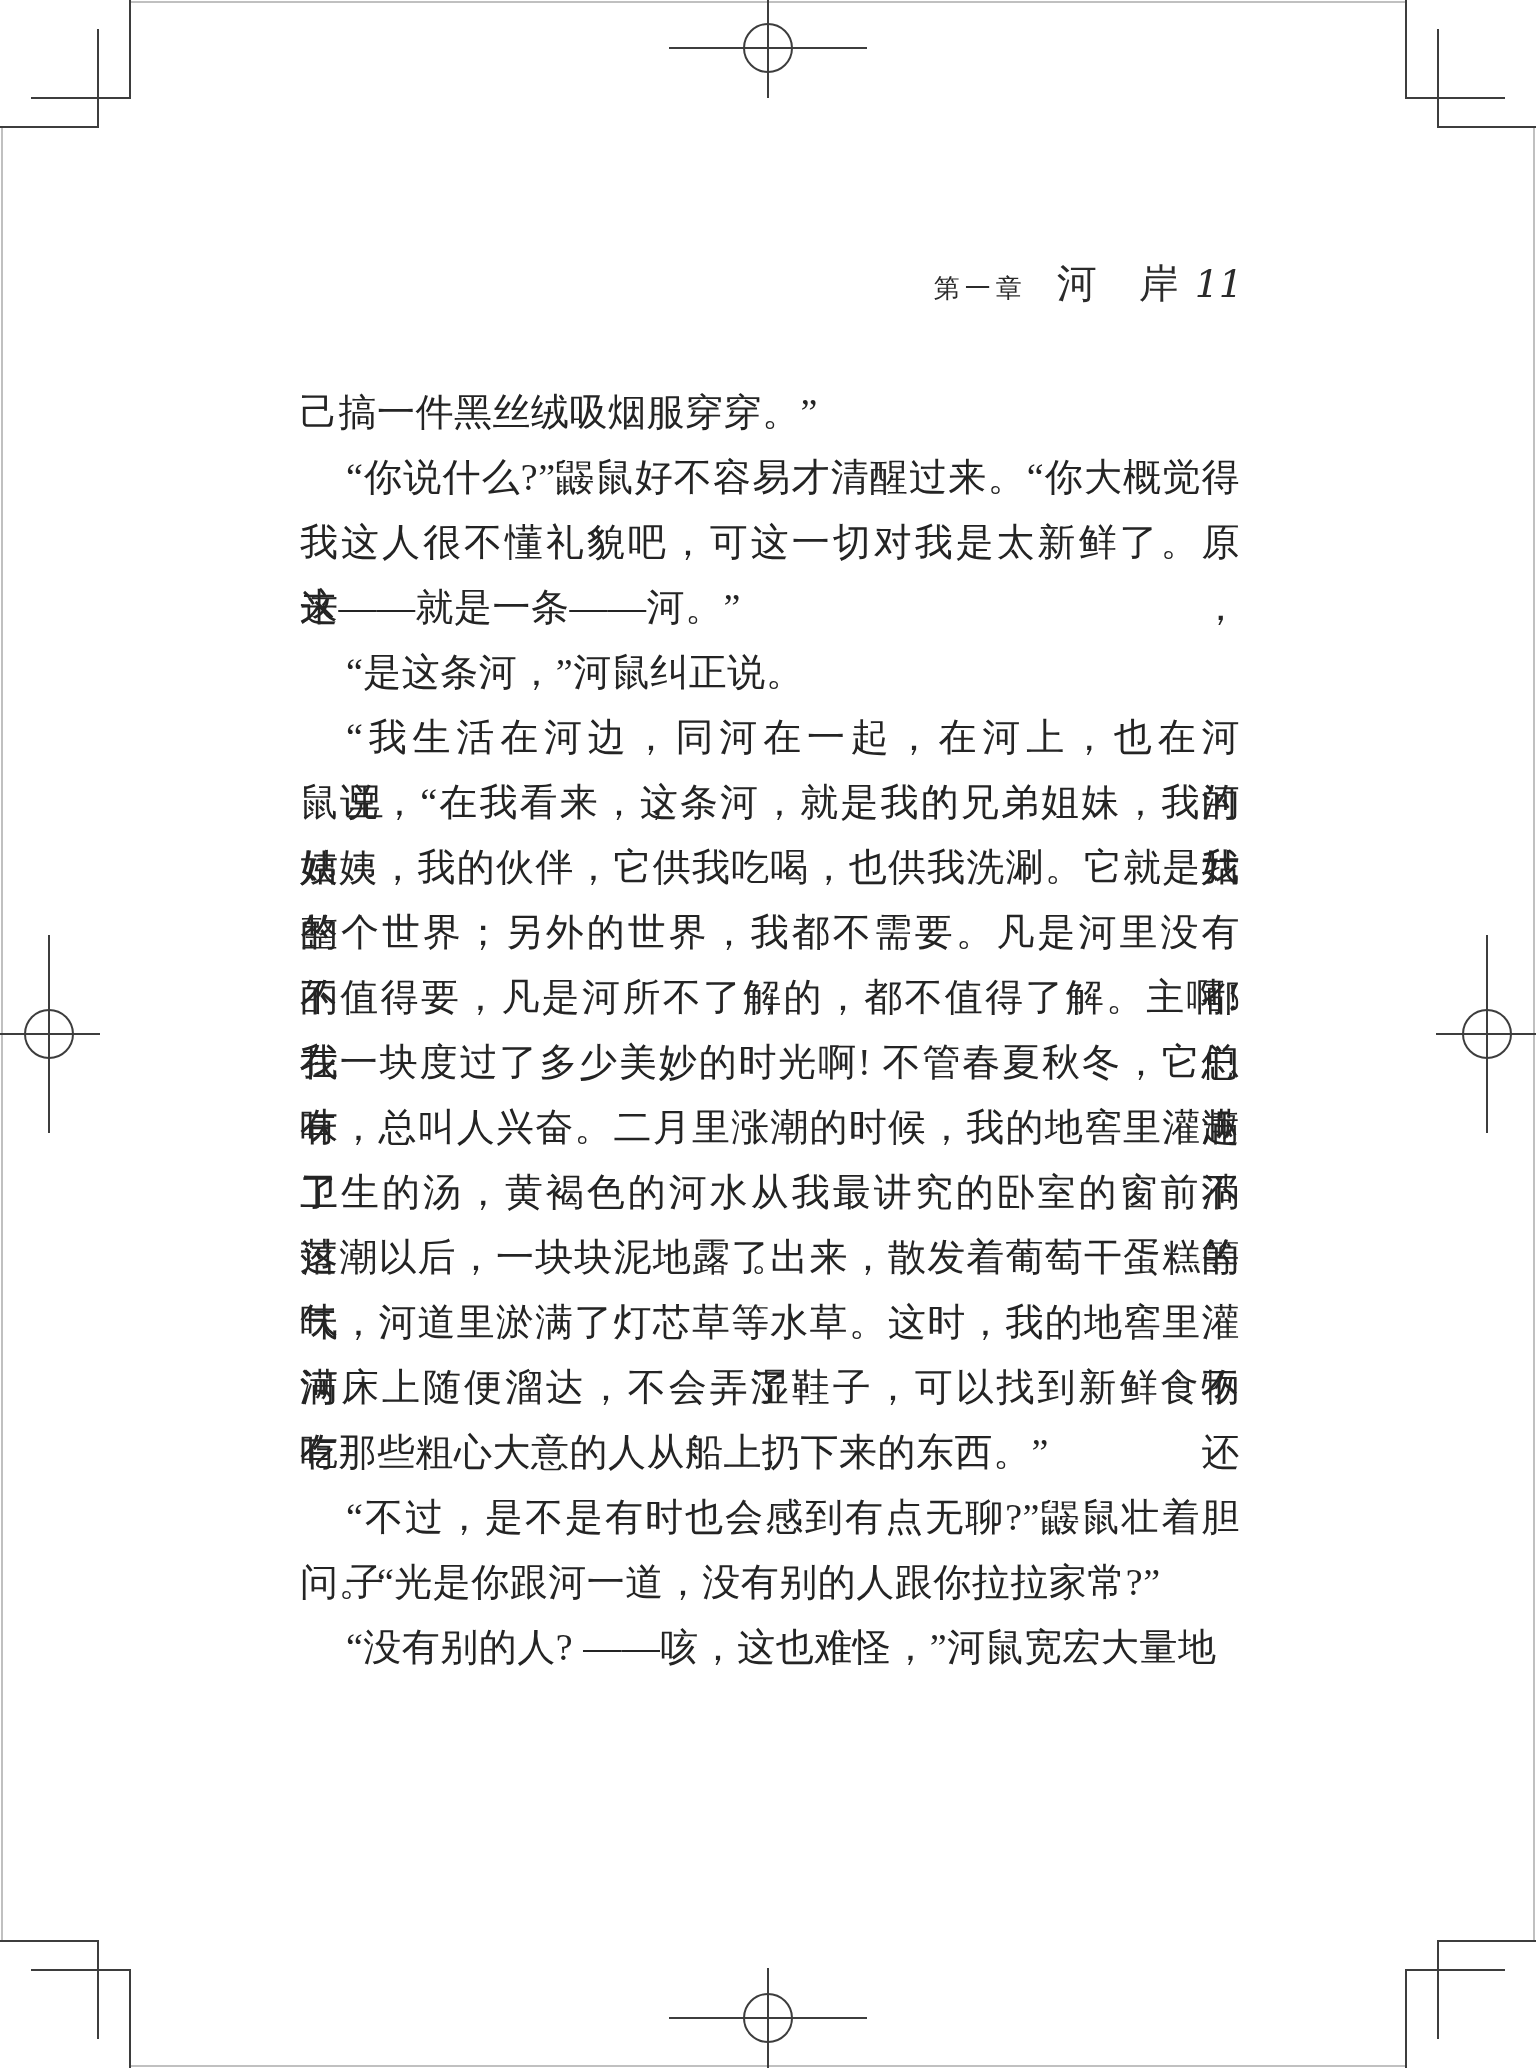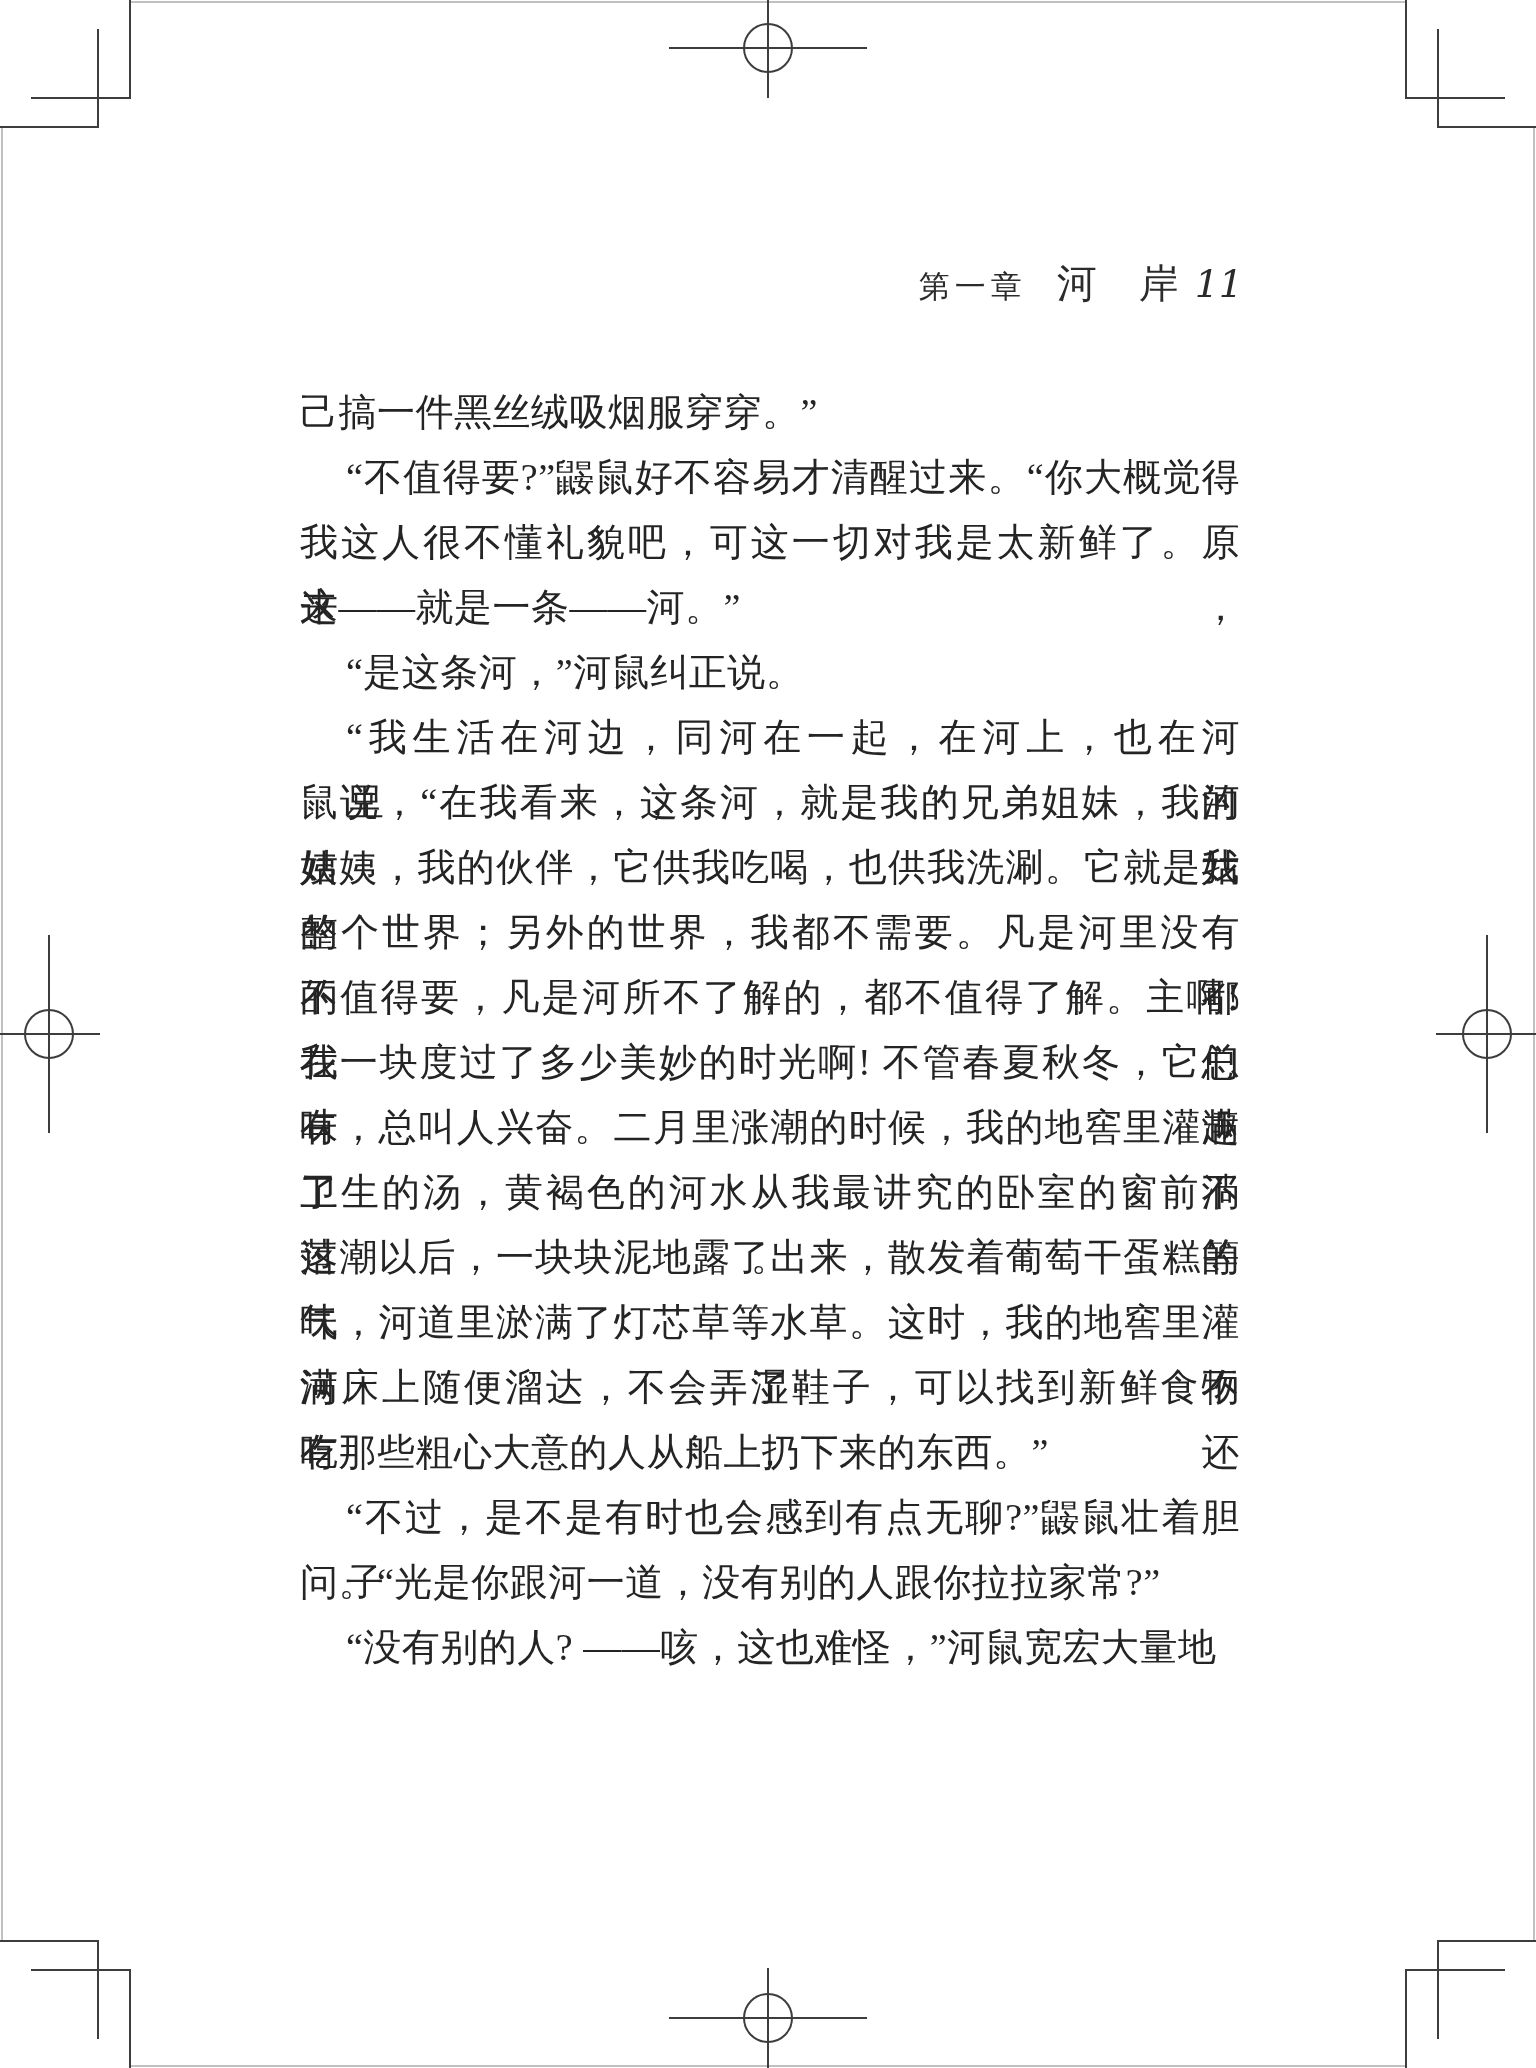--- a/index.html
+++ b/index.html
@@ -21,21 +21,21 @@
   .marks-svg .hairline{stroke:var(--hairline);stroke-width:1.5;fill:none;}
 
   .page-header{
     position:absolute;
     top:256px;
     right:293px;
     display:flex;
     align-items:baseline;
     color:var(--ink);
   }
-  .chapter-label{font-size:31px;letter-spacing:5px;}
+  .chapter-label{font-size:26px;letter-spacing:5px;}
   .chapter-title{font-size:40px;margin-left:30px;letter-spacing:16px;}
   .page-number{
     font-size:38px;
     font-style:italic;
     font-family:"DejaVu Serif","Liberation Serif",serif;
   }
 
   .textblock{
     position:absolute;
     left:300px;
@@ -109,21 +109,21 @@
 </svg>
 
 <div class="page-header">
   <span class="chapter-label">第一章</span>
   <span class="chapter-title">河 岸</span>
   <span class="page-number">11</span>
 </div>
 
 <div class="textblock">
   <div class="line">己搞一件黑丝绒吸烟服穿穿。”</div>
-  <div class="line indent fill">“不值得要?”鼹鼠好不容易才清醒过来。“你大概觉得</div>
+  <div class="line indent fill">“你说什么?”鼹鼠好不容易才清醒过来。“你大概觉得</div>
   <div class="line fill">我这人很不懂礼貌吧，可这一切对我是太新鲜了。原来，</div>
   <div class="line">这——就是一条——河。”</div>
   <div class="line indent">“是这条河，”河鼠纠正说。</div>
   <div class="line indent fill">“我生活在河边，同河在一起，在河上，也在河里，”河</div>
   <div class="line fill">鼠说，“在我看来，这条河，就是我的兄弟姐妹，我的姑姑</div>
   <div class="line fill">姨姨，我的伙伴，它供我吃喝，也供我洗涮。它就是我的</div>
   <div class="line fill">整个世界；另外的世界，我都不需要。凡是河里没有的，都</div>
   <div class="line fill">不值得要，凡是河所不了解的，都不值得了解。主啊! 我们</div>
   <div class="line fill">在一块度过了多少美妙的时光啊! 不管春夏秋冬，它总有趣</div>
   <div class="line fill">味，总叫人兴奋。二月里涨潮的时候，我的地窖里灌满了不</div>

